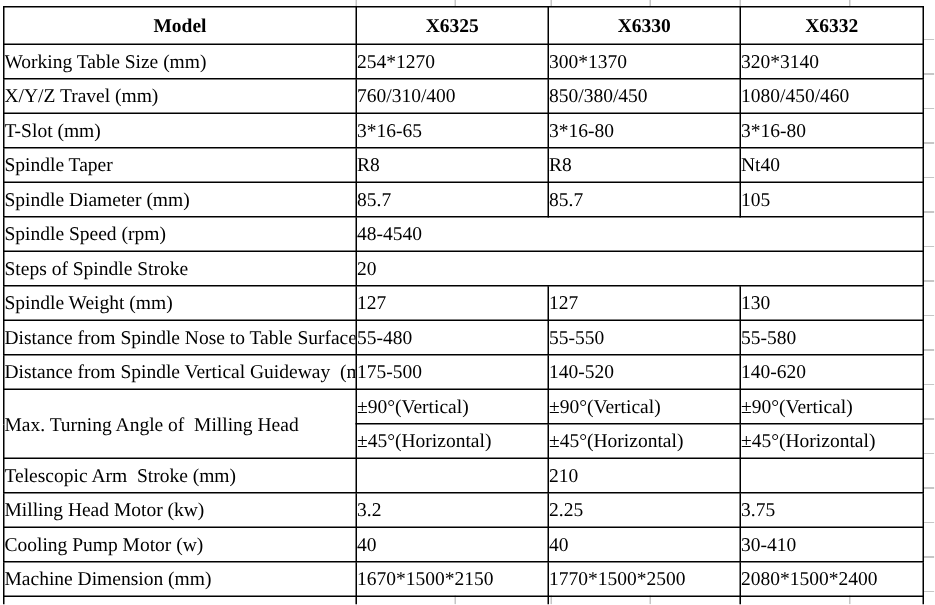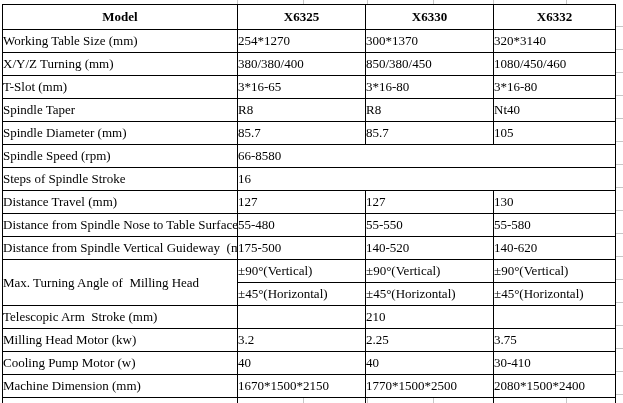--- a/index.html
+++ b/index.html
@@ -103,22 +103,22 @@
       </tr>
     </thead>
     <tbody>
       <tr>
         <td class="label">Working Table Size (mm)</td>
         <td class="val">254*1270</td>
         <td class="val">300*1370</td>
         <td class="val">320*3140</td>
       </tr>
       <tr>
-        <td class="label">X/Y/Z Turning (mm)</td>
-        <td class="val">380/380/400</td>
+        <td class="label">X/Y/Z Travel (mm)</td>
+        <td class="val">760/310/400</td>
         <td class="val">850/380/450</td>
         <td class="val">1080/450/460</td>
       </tr>
       <tr>
         <td class="label">T-Slot (mm)</td>
         <td class="val">3*16-65</td>
         <td class="val">3*16-80</td>
         <td class="val">3*16-80</td>
       </tr>
       <tr>
@@ -128,28 +128,28 @@
         <td class="val">Nt40</td>
       </tr>
       <tr>
         <td class="label">Spindle Diameter (mm)</td>
         <td class="val">85.7</td>
         <td class="val">85.7</td>
         <td class="val">105</td>
       </tr>
       <tr>
         <td class="label">Spindle Speed (rpm)</td>
-        <td class="val" colspan="3">66-8580</td>
+        <td class="val" colspan="3">48-4540</td>
       </tr>
       <tr>
         <td class="label">Steps of Spindle Stroke</td>
-        <td class="val" colspan="3">16</td>
-      </tr>
-      <tr>
-        <td class="label">Distance Travel (mm)</td>
+        <td class="val" colspan="3">20</td>
+      </tr>
+      <tr>
+        <td class="label">Spindle Weight (mm)</td>
         <td class="val">127</td>
         <td class="val">127</td>
         <td class="val">130</td>
       </tr>
       <tr>
         <td class="label">Distance from Spindle Nose to Table Surface (mm</td>
         <td class="val">55-480</td>
         <td class="val">55-550</td>
         <td class="val">55-580</td>
       </tr>

